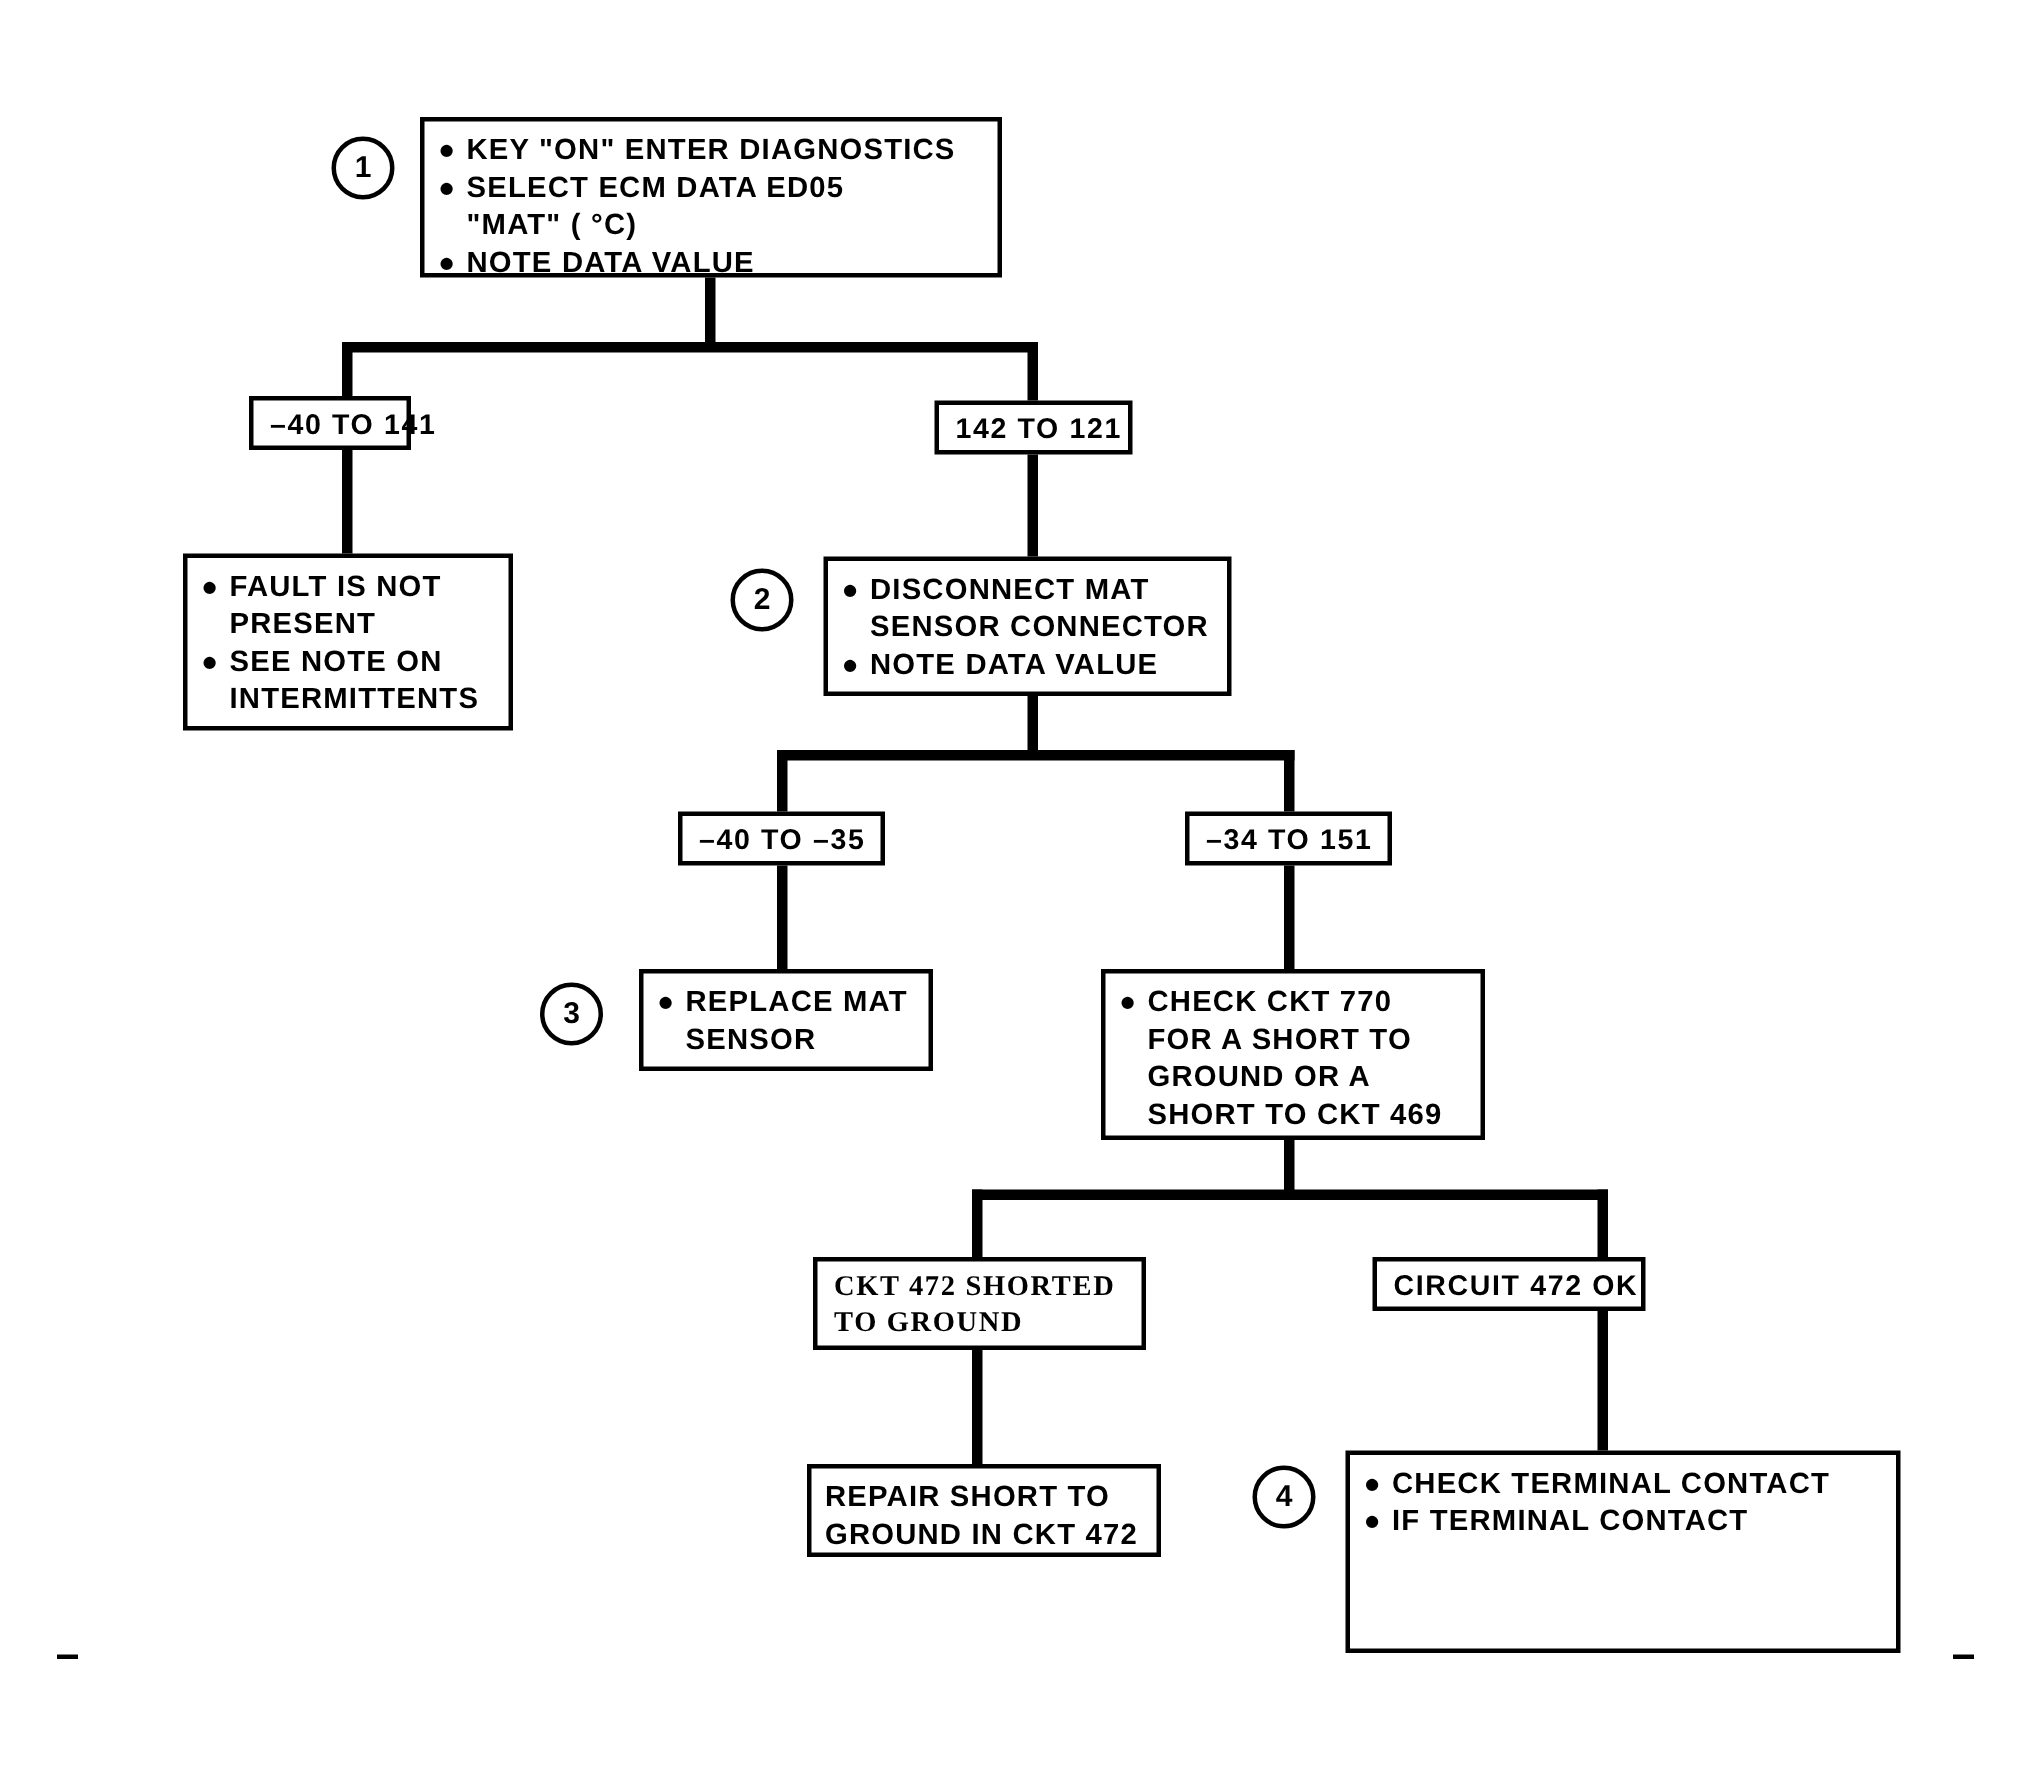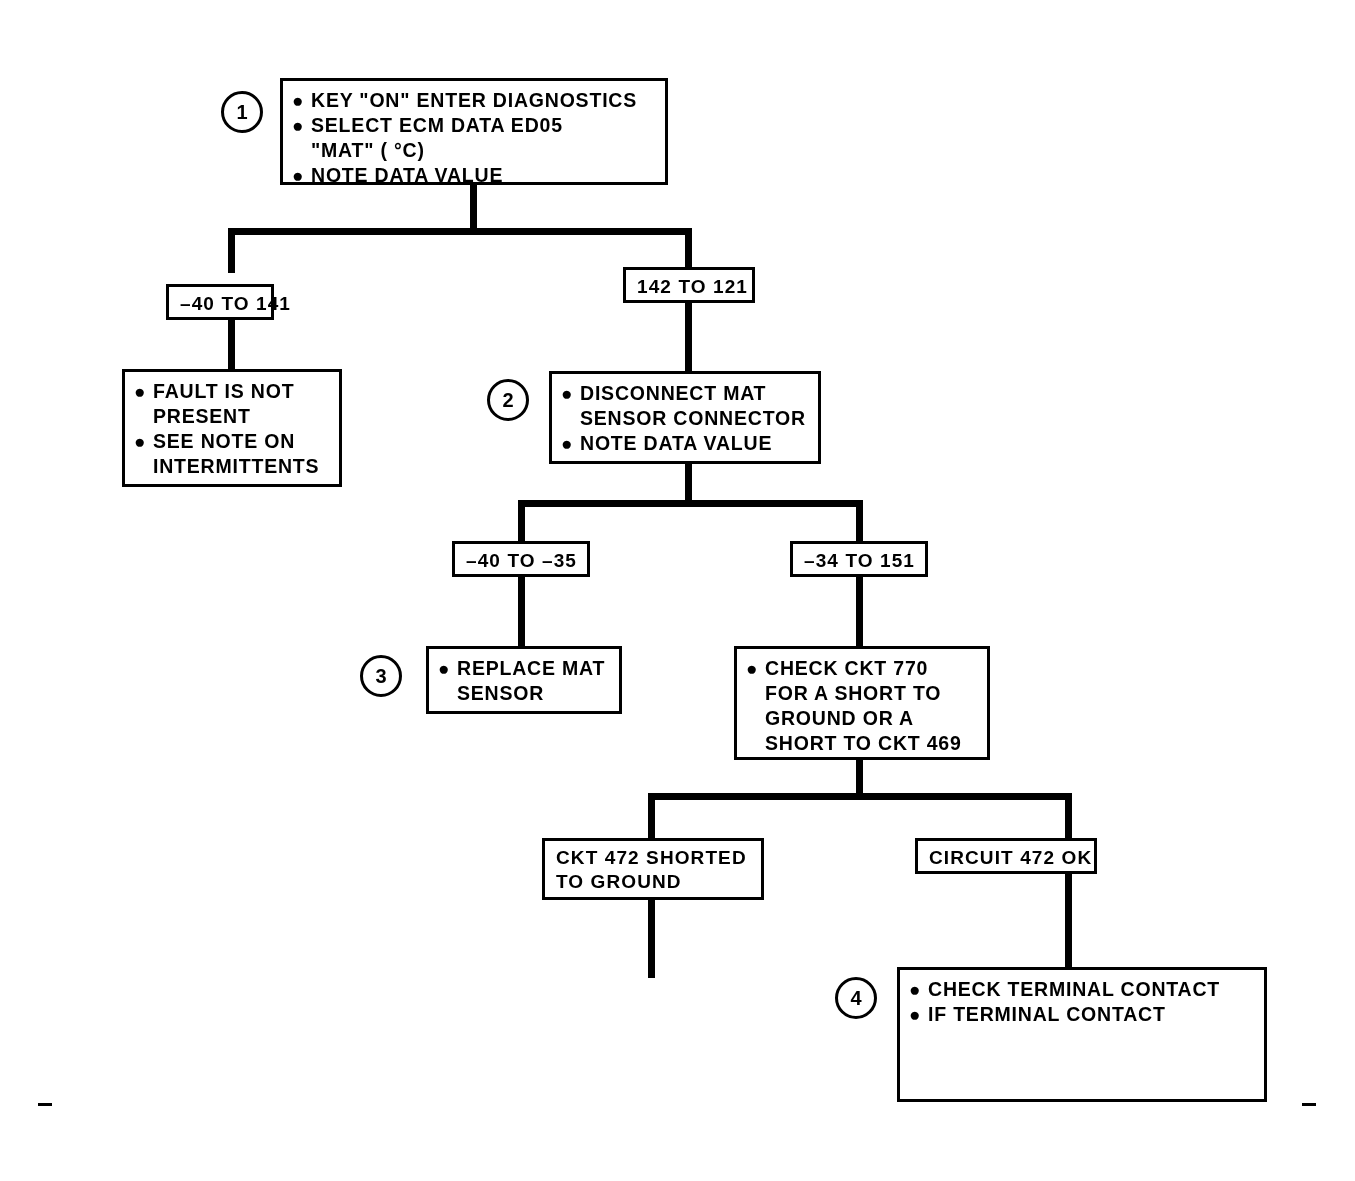--- a/index.html
+++ b/index.html
@@ -140,21 +140,21 @@
         <span class="bullet empty">●</span>
         <span class="txt">"MAT" ( °C)</span>
       </div>
       <div class="line">
         <span class="bullet">●</span>
         <span class="txt">NOTE DATA VALUE</span>
       </div>
     </div>
   </div>
 
-  <div class="node label-node" style="left:166px; top:284px; width:108px; height:36px;">
+  <div class="node label-node" style="left:166px; top:264px; width:108px; height:36px;">
     <div class="node-inner">
       <div class="line">
         <span class="txt">–40 TO 141</span>
       </div>
     </div>
   </div>
 
   <div class="node label-node" style="left:623px; top:267px; width:132px; height:36px;">
     <div class="node-inner">
       <div class="line">
@@ -246,39 +246,49 @@
         <span class="bullet empty">●</span>
         <span class="txt">GROUND OR A</span>
       </div>
       <div class="line">
         <span class="bullet empty">●</span>
         <span class="txt">SHORT TO CKT 469</span>
       </div>
     </div>
   </div>
 
-  <div class="node label-node" style="left:542px; top:838px; width:222px; height:62px;">
+  <div class="node label-node" style="left:542px; top:838px; width:222px; height:62px;font-family:Liberation Serif, serif;">
     <div class="node-inner">
       <div class="line">
         <span class="txt">CKT 472 SHORTED</span>
       </div>
       <div class="line">
         <span class="txt">TO GROUND</span>
       </div>
     </div>
   </div>
 
   <div class="node label-node" style="left:915px; top:838px; width:182px; height:36px;">
     <div class="node-inner">
       <div class="line">
         <span class="txt">CIRCUIT 472 OK</span>
       </div>
     </div>
   </div>
 
+  <div class="node" style="left:538px; top:976px; width:236px; height:62px;">
+    <div class="node-inner">
+      <div class="line">
+        <span class="txt">REPAIR SHORT TO</span>
+      </div>
+      <div class="line">
+        <span class="txt">GROUND IN CKT 472</span>
+      </div>
+    </div>
+  </div>
 
   <div class="step-circle" style="left:835px; top:977px;">4</div>
   <div class="node" style="left:897px; top:967px; width:370px; height:135px;">
     <div class="node-inner">
       <div class="line">
         <span class="bullet">●</span>
         <span class="txt">CHECK TERMINAL CONTACT</span>
       </div>
       <div class="line">
         <span class="bullet">●</span>

